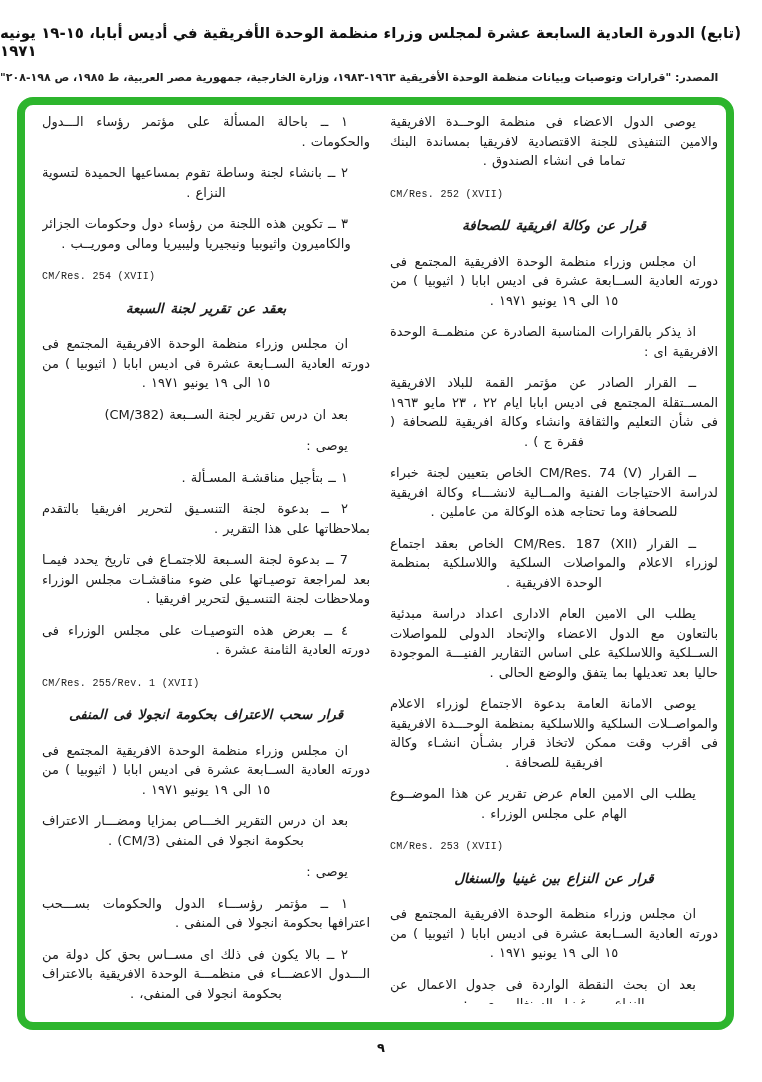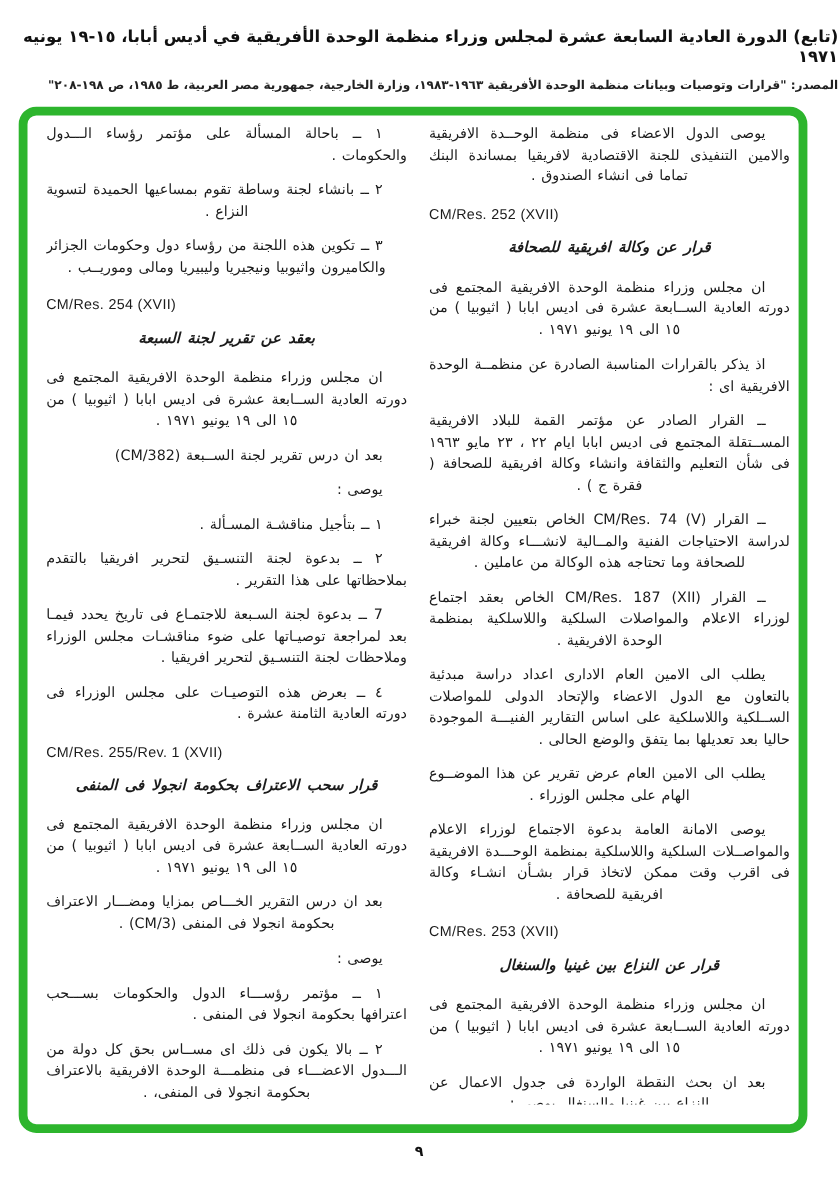--- a/index.html
+++ b/index.html
@@ -7,21 +7,21 @@
   body {
     position: relative;
     background: #ffffff;
     font-family: "DejaVu Sans", sans-serif;
     color: #1b1b1b;
     overflow: hidden;
   }
   .page-header {
     position: absolute;
     top: 24px; left: 0; width: 762px;
-    text-align: right;
+    text-align: left;
     direction: rtl;
   }
   .page-header .title {
     font-size: 15px;
     font-weight: bold;
     letter-spacing: 0.2px;
     color: #111;
   }
   .page-header .source {
     margin-top: 11px;
@@ -52,22 +52,22 @@
   .block { margin-bottom: 12px; }
   .block.paragraph {
     text-align: justify;
     text-indent: 22px;
     word-spacing: 1px;
   }
   .block.paragraph.center-last { text-align-last: center; }
   .block.resnum {
     direction: ltr;
     text-align: left;
-    font-family: Liberation Sans, sans-serif;
-    font-size: 13px;
+    font-family: Liberation Mono, monospace;
+    font-size: 10px;
     margin: 14px 0 12px 0;
     letter-spacing: 0.3px;
   }
   .block.heading {
     font-weight: bold;
     text-align: center;
     font-size: 13.5px;
     margin: 6px 0 16px 0;
     word-spacing: 2px;
     font-style: italic;
@@ -95,22 +95,22 @@
 <div class="column right-col">
     <div class="block paragraph center-last">يوصى الدول الاعضاء فى منظمة الوحــدة الافريقية والامين التنفيذى للجنة الاقتصادية لافريقيا بمساندة البنك تماما فى انشاء الصندوق .</div>
     <div class="block resnum">CM/Res. 252 (XVII)</div>
     <div class="block heading">قرار عن وكالة افريقية للصحافة</div>
     <div class="block paragraph center-last">ان مجلس وزراء منظمة الوحدة الافريقية المجتمع فى دورته العادية الســابعة عشرة فى اديس ابابا ( اثيوبيا ) من ١٥ الى ١٩ يونيو ١٩٧١ .</div>
     <div class="block paragraph">اذ يذكر بالقرارات المناسبة الصادرة عن منظمــة الوحدة الافريقية اى :</div>
     <div class="block paragraph center-last">ــ القرار الصادر عن مؤتمر القمة للبلاد الافريقية المســتقلة المجتمع فى اديس ابابا ايام ٢٢ ، ٢٣ مايو ١٩٦٣ فى شأن التعليم والثقافة وانشاء وكالة افريقية للصحافة ( فقرة ج ) .</div>
     <div class="block paragraph center-last">ــ القرار CM/Res. 74 (V) الخاص بتعيين لجنة خبراء لدراسة الاحتياجات الفنية والمــالية لانشـــاء وكالة افريقية للصحافة وما تحتاجه هذه الوكالة من عاملين .</div>
     <div class="block paragraph center-last">ــ القرار CM/Res. 187 (XII) الخاص بعقد اجتماع لوزراء الاعلام والمواصلات السلكية واللاسلكية بمنظمة الوحدة الافريقية .</div>
     <div class="block paragraph">يطلب الى الامين العام الادارى اعداد دراسة مبدئية بالتعاون مع الدول الاعضاء والإتحاد الدولى للمواصلات الســلكية واللاسلكية على اساس التقارير الفنيـــة الموجودة حاليا بعد تعديلها بما يتفق والوضع الحالى .</div>
+    <div class="block paragraph center-last">يوصى الامانة العامة بدعوة الاجتماع لوزراء الاعلام والمواصــلات السلكية واللاسلكية بمنظمة الوحـــدة الافريقية فى اقرب وقت ممكن لاتخاذ قرار بشـأن انشـاء وكالة افريقية للصحافة .</div>
     <div class="block paragraph center-last">يطلب الى الامين العام عرض تقرير عن هذا الموضــوع الهام على مجلس الوزراء .</div>
-    <div class="block paragraph center-last">يوصى الامانة العامة بدعوة الاجتماع لوزراء الاعلام والمواصــلات السلكية واللاسلكية بمنظمة الوحـــدة الافريقية فى اقرب وقت ممكن لاتخاذ قرار بشـأن انشـاء وكالة افريقية للصحافة .</div>
     <div class="block resnum">CM/Res. 253 (XVII)</div>
     <div class="block heading">قرار عن النزاع بين غينيا والسنغال</div>
     <div class="block paragraph center-last">ان مجلس وزراء منظمة الوحدة الافريقية المجتمع فى دورته العادية الســابعة عشرة فى اديس ابابا ( اثيوبيا ) من ١٥ الى ١٩ يونيو ١٩٧١ .</div>
     <div class="block paragraph center-last">بعد ان بحث النقطة الواردة فى جدول الاعمال عن النزاع بين غينيا والسنغال يوصى :</div>
   </div>
 <div class="column left-col">
     <div class="block paragraph">١ ــ باحالة المسألة على مؤتمر رؤساء الـــدول والحكومات .</div>
     <div class="block paragraph center-last">٢ ــ بانشاء لجنة وساطة تقوم بمساعيها الحميدة لتسوية النزاع .</div>
     <div class="block paragraph center-last">٣ ــ تكوين هذه اللجنة من رؤساء دول وحكومات الجزائر والكاميرون واثيوبيا ونيجيريا وليبيريا ومالى وموريــب .</div>
     <div class="block resnum">CM/Res. 254 (XVII)</div>

